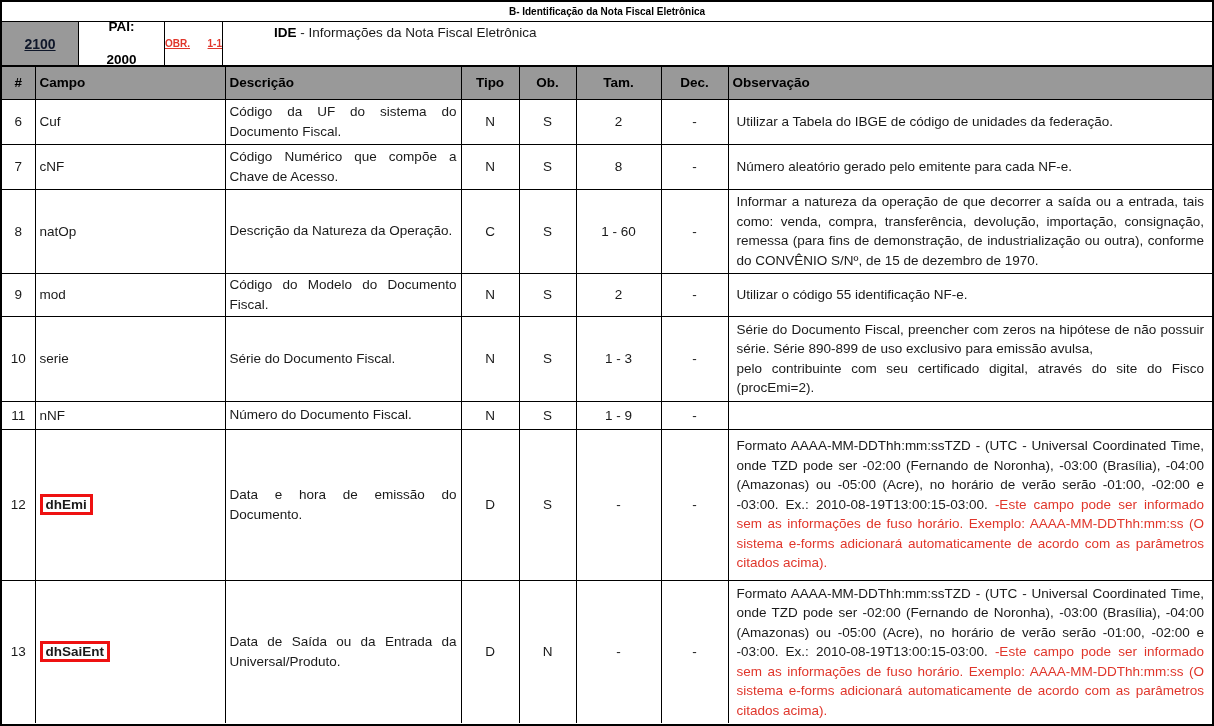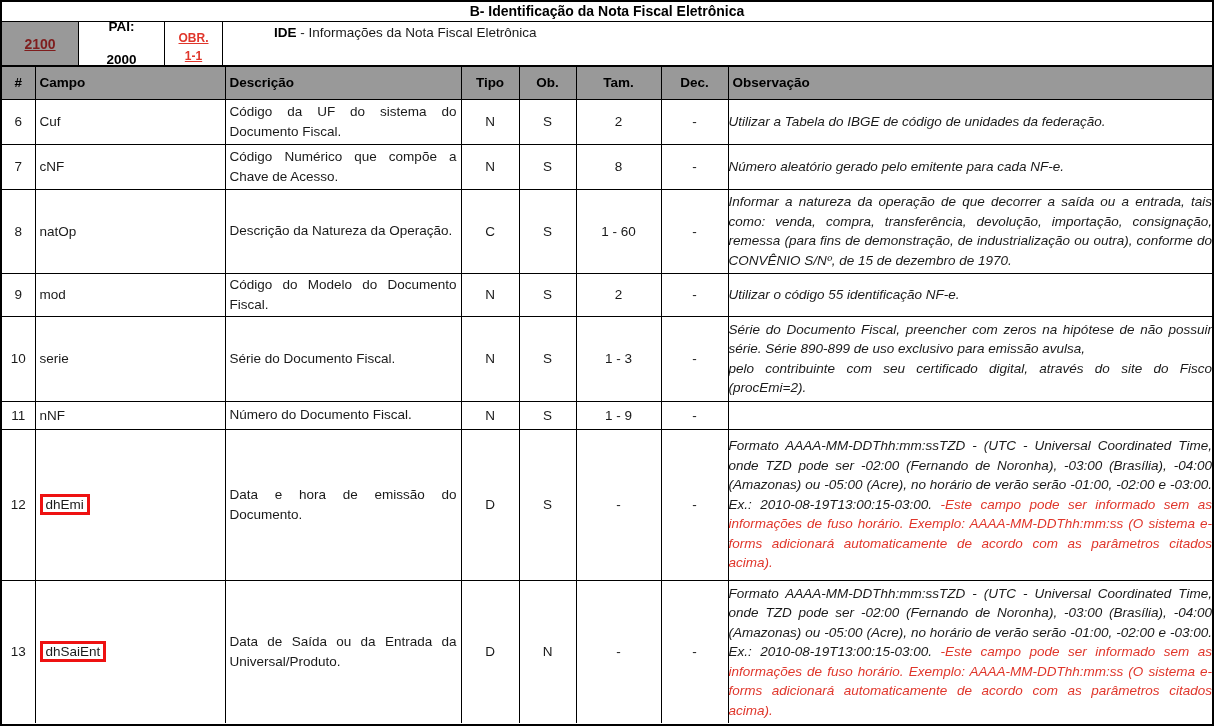--- a/index.html
+++ b/index.html
@@ -5,37 +5,37 @@
   html,body{margin:0;padding:0;background:#fff;}
   .doc{
     width:1214px;height:726px;box-sizing:border-box;
     border:2px solid #000;overflow:hidden;
     font-family:"Liberation Sans",sans-serif;
     color:#1a1a1a;font-size:13.5px;
   }
   
   .title-row{
     height:19px;line-height:19px;border-bottom:1px solid #000;
-    text-align:center;font-weight:bold;font-size:14px;color:#000;
+    text-align:center;font-weight:bold;font-size:10px;color:#000;
   }
   
   .info-row{display:flex;height:43px;border-bottom:2px solid #000;}
   .info-cell{border-right:1px solid #000;box-sizing:border-box;}
   .cell-code{
     width:77px;background:#999;display:flex;align-items:center;justify-content:center;
-    font-weight:bold;font-size:14px;color:#7f1d1d;
+    font-weight:bold;font-size:14px;color:#0f172a;
   }
   .cell-code span{text-decoration:underline;}
   .cell-pai{
     width:86px;display:flex;flex-direction:column;align-items:center;justify-content:center;
     font-weight:bold;font-size:13.5px;line-height:18px;color:#000;gap:15px;
   }
   .cell-obr{
-    width:58px;display:flex;flex-direction:column;align-items:center;justify-content:flex-end;
-    font-weight:bold;font-size:12px;line-height:18px;
+    width:58px;display:flex;flex-direction:row;align-items:center;justify-content:space-between;
+    font-weight:bold;font-size:10px;line-height:18px;
   }
   .cell-obr span{color:#e0362b;text-decoration:underline;}
   .cell-ide{flex:1;border-right:none;padding:2px 3px;line-height:18px;}
   .cell-ide b{color:#000;margin-left:48px;}
   
   table.t{width:100%;border-collapse:collapse;table-layout:fixed;}
   .t th,.t td{border:1px solid #000;padding:1px 4px;box-sizing:border-box;vertical-align:middle;overflow:hidden;}
   .t tr>*:first-child{border-left:none;}
   .t tr>*:last-child{border-right:none;}
   .t thead th{border-top:none;}
@@ -46,24 +46,24 @@
   .t tbody tr:nth-child(1){height:45px;}
   .t tbody tr:nth-child(2){height:45px;}
   .t tbody tr:nth-child(3){height:84px;}
   .t tbody tr:nth-child(4){height:43px;}
   .t tbody tr:nth-child(5){height:85px;}
   .t tbody tr:nth-child(6){height:28px;}
   .t tbody tr:nth-child(7){height:151px;}
   .t tbody tr:nth-child(8){height:143px;}
   td.center{text-align:center;}
   td.desc div{text-align:justify;line-height:20px;}
-  td.obs{padding:2px 0;font-style:italic;}
+  td.obs{padding:2px 8px;}
   td.obs div{text-align:justify;line-height:19.5px;white-space:pre-wrap;}
   .red{color:#e0362b;}
-  .boxed{display:inline-block;border:3px solid #ee1111;padding:0 3px;margin:0;}
+  .boxed{display:inline-block;border:3px solid #ee1111;padding:0 3px;margin:0;font-weight:bold;}
 </style>
 </head>
 <body>
 
 <div class="doc">
 
   <div class="title-row">B- Identificação da Nota Fiscal Eletrônica</div>
 
   <div class="info-row">
     <div class="info-cell cell-code">

